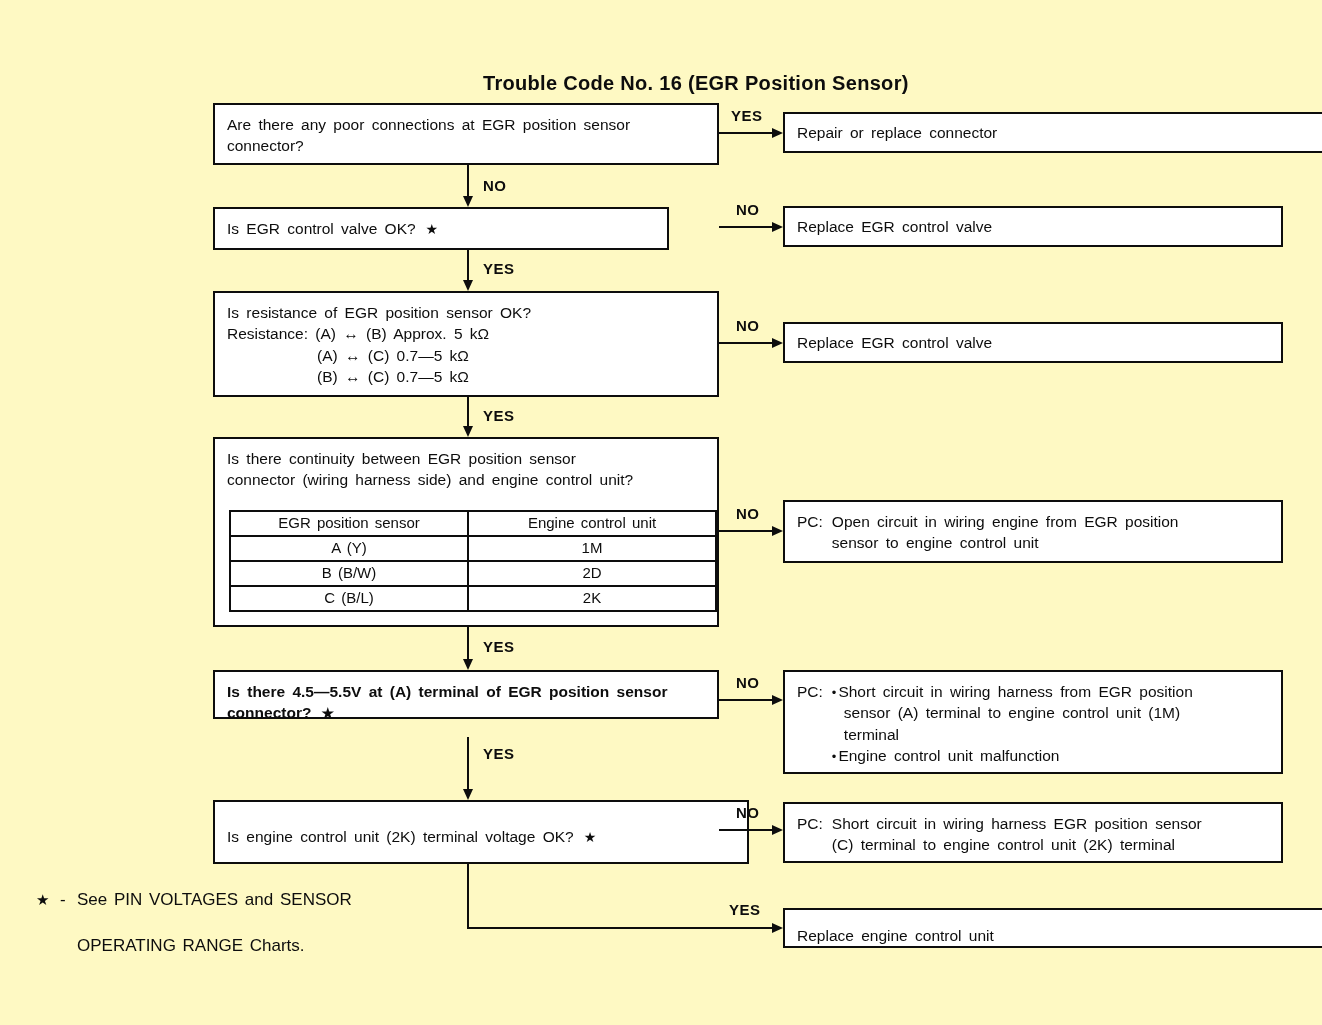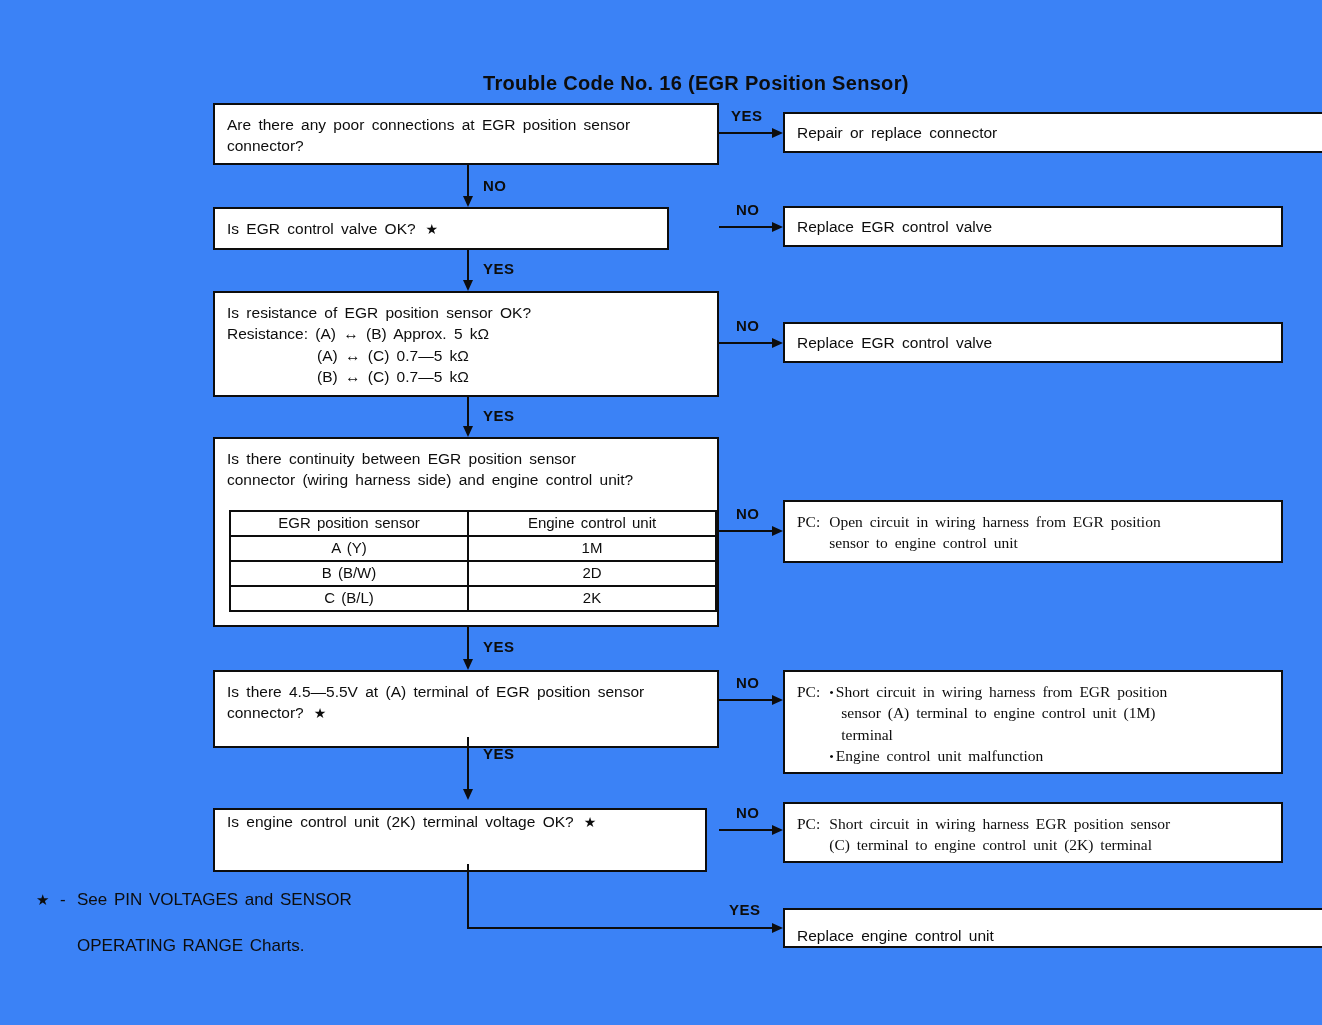--- a/index.html
+++ b/index.html
@@ -1,34 +1,34 @@
 <!DOCTYPE html>
 <html><head>
 <meta charset="utf-8">
 <style>
   html,body{margin:0;padding:0;background:#fff;}
-  .page{position:relative;width:1322px;height:1025px;background:#3b82f6;
+  .page{position:relative;width:1322px;height:1025px;background:#fef9c3;
         font-family:"Liberation Sans",sans-serif;color:#0d0d0d;overflow:hidden;}
   .title{position:absolute;left:483px;top:72px;font-size:20px;font-weight:bold;letter-spacing:.3px;white-space:nowrap;}
   .box{position:absolute;border:2px solid #0d0d0d;background:#fff;box-sizing:border-box;
        font-size:15.5px;word-spacing:3px;line-height:1.38;padding:9px 12px;}
   .center-v{display:flex;align-items:center;padding-top:0;padding-bottom:0;}
   .lbl{position:absolute;font-size:15px;font-weight:bold;letter-spacing:.5px;white-space:nowrap;}
   .hline{position:absolute;height:2px;background:#0d0d0d;}
   .vline{position:absolute;width:2px;background:#0d0d0d;}
   .arr-r{position:absolute;width:0;height:0;border-left:11px solid #0d0d0d;
          border-top:5px solid transparent;border-bottom:5px solid transparent;}
   .arr-d{position:absolute;width:0;height:0;border-top:11px solid #0d0d0d;
          border-left:5px solid transparent;border-right:5px solid transparent;}
   .ind{margin-left:90px;}
   .star{margin-left:10px;font-size:14px;}
   .qtable{position:absolute;left:14px;top:71px;border-collapse:collapse;table-layout:fixed;}
   .qtable td,.qtable th{border:2px solid #0d0d0d;font-size:15px;font-weight:normal;
         text-align:center;height:23px;padding:0 4px;word-spacing:2px;}
-  .pcrow{display:flex;gap:9px;font-family:Liberation Serif, serif;}
+  .pcrow{display:flex;gap:9px;}
   .pclabel{flex:0 0 auto;}
   .blt{margin-right:2px;font-size:13px;}
   .cont{padding-left:12px;}
   .footnote{position:absolute;font-size:17px;word-spacing:2px;}
 </style>
 </head>
 <body>
 
 <div class="page">
 
@@ -68,46 +68,46 @@
         <td>2D</td>
       </tr>
       <tr>
         <td>C (B/L)</td>
         <td>2K</td>
       </tr>
     </tbody>
       </table>
   </div>
 
-  <div class="box" style="left:213px;top:670px;width:506px;height:78px;">
+  <div class="box" style="left:213px;top:670px;width:506px;height:49px;font-weight:bold;">
     <div>Is there 4.5—5.5V at (A) terminal of EGR position sensor</div>
     <div><span>connector?</span><span class="star">★</span></div>
   </div>
 
-  <div class="box" style="left:213px;top:800px;width:494px;height:64px;padding-top:1px;margin-top:8px;">
+  <div class="box" style="left:213px;top:800px;width:536px;height:64px;padding-top:24px;">
     <span>Is engine control unit (2K) terminal voltage OK?</span><span class="star">★</span>
   </div>
 
   <div class="box center-v" style="left:783px;top:112px;width:604px;height:41px;">
     <span>Repair or replace connector</span>
   </div>
 
   <div class="box center-v" style="left:783px;top:206px;width:500px;height:41px;">
     <span>Replace EGR control valve</span>
   </div>
 
   <div class="box center-v" style="left:783px;top:322px;width:500px;height:41px;">
     <span>Replace EGR control valve</span>
   </div>
 
   <div class="box" style="left:783px;top:500px;width:500px;height:63px;">
     <div class="pcrow">
       <span class="pclabel">PC:</span>
       <div>
-        <div>Open circuit in wiring harness from EGR position</div>
+        <div>Open circuit in wiring engine from EGR position</div>
         <div>sensor to engine control unit</div>
       </div>
     </div>
   </div>
 
   <div class="box" style="left:783px;top:670px;width:500px;height:104px;">
     <div class="pcrow">
       <span class="pclabel">PC:</span>
       <div>
         <div>

